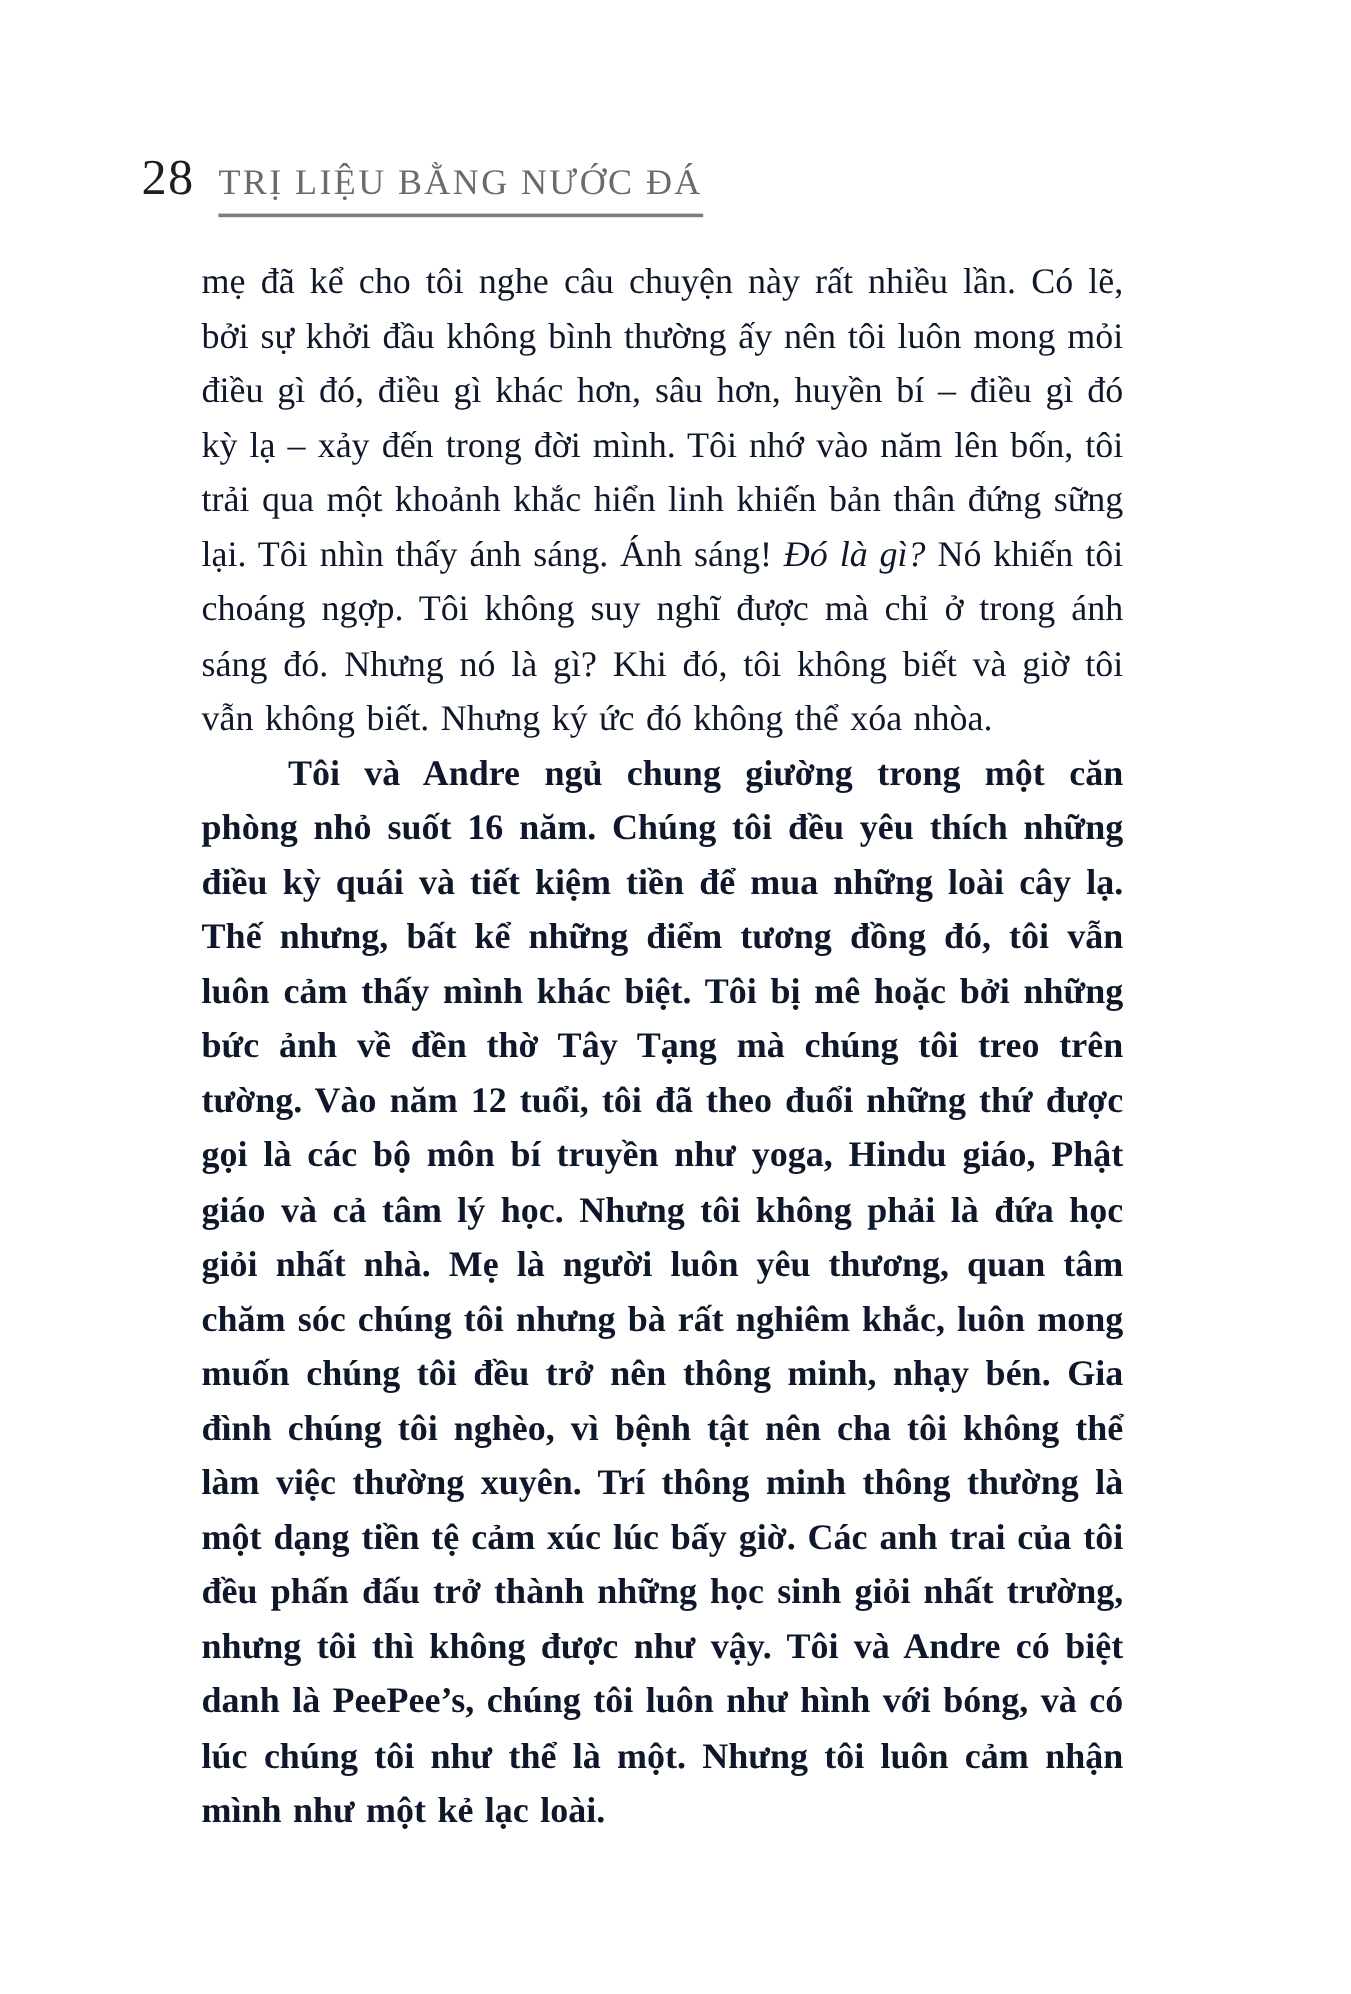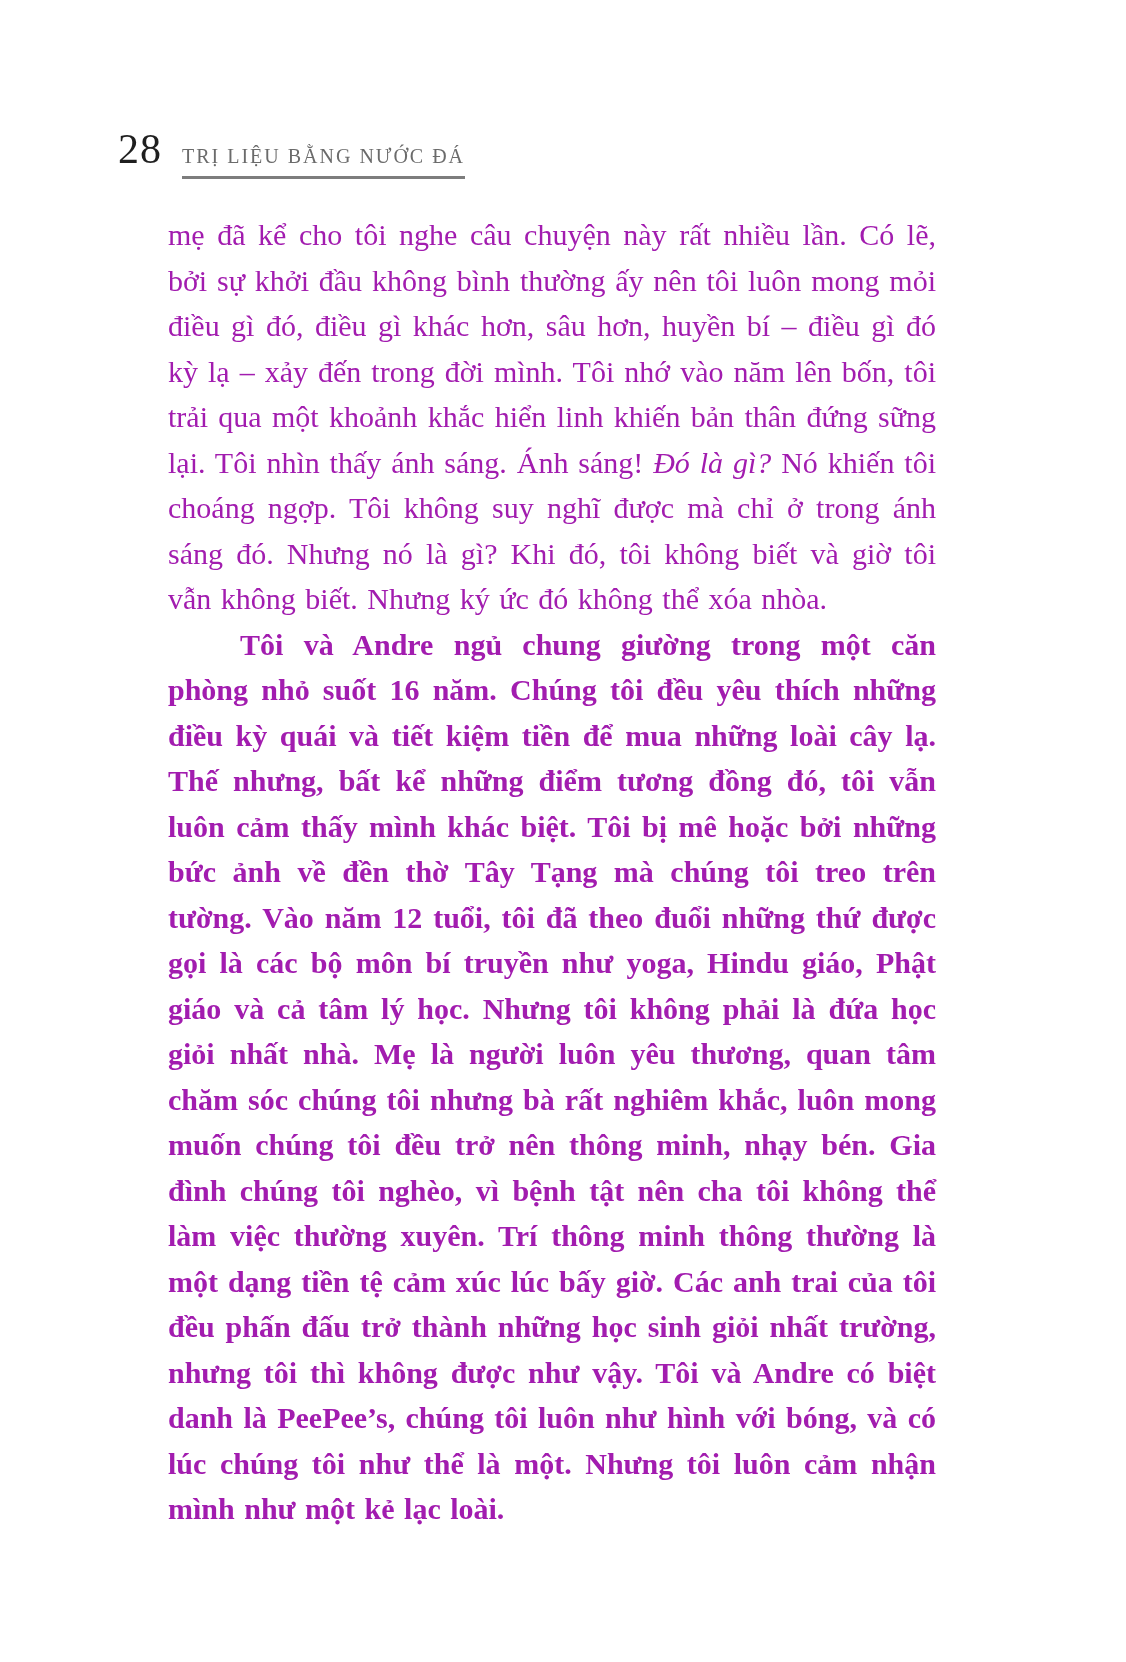--- a/index.html
+++ b/index.html
@@ -24,36 +24,36 @@
     align-items: baseline;
   }
   .page-number {
     font-size: 42px;
     line-height: 1;
     color: #1f1f1f;
     letter-spacing: 1px;
   }
   .chapter-title {
     margin-left: 20px;
-    font-size: 20px;
+    font-size: 30px;
     line-height: 1;
     color: #6b6b6b;
     letter-spacing: 2px;
     padding-bottom: 10px;
     border-bottom: 3px solid #7d7d7d;
     white-space: nowrap;
   }
   .content {
     position: absolute;
     top: 212px;
     left: 168px;
     width: 768px;
     font-size: 30px;
     line-height: 45.5px;
-    color: #a21caf;
+    color: #0f172a;
     text-align: justify;
     text-justify: inter-word;
     word-spacing: 2px;
   }
   .content p {
     margin: 0;
     padding: 0;
   }
   .para-indent {
     text-indent: 72px;

